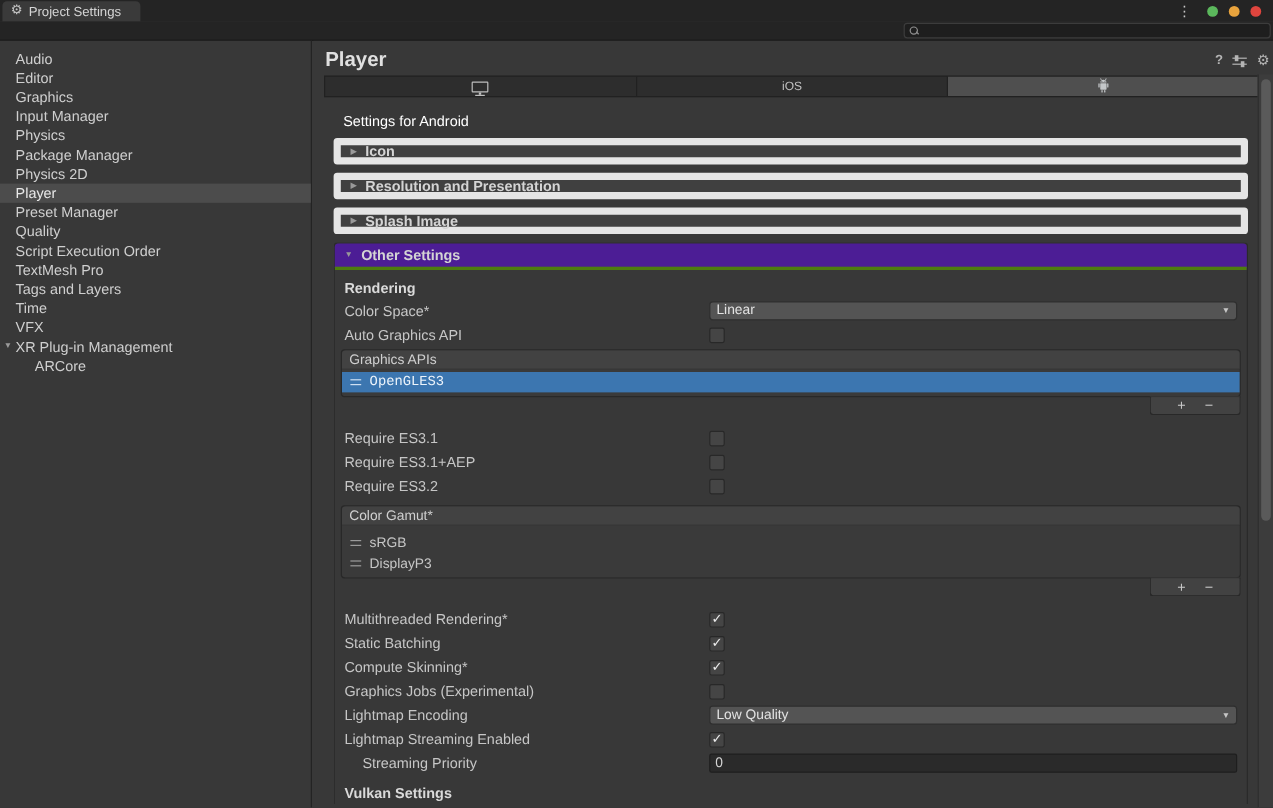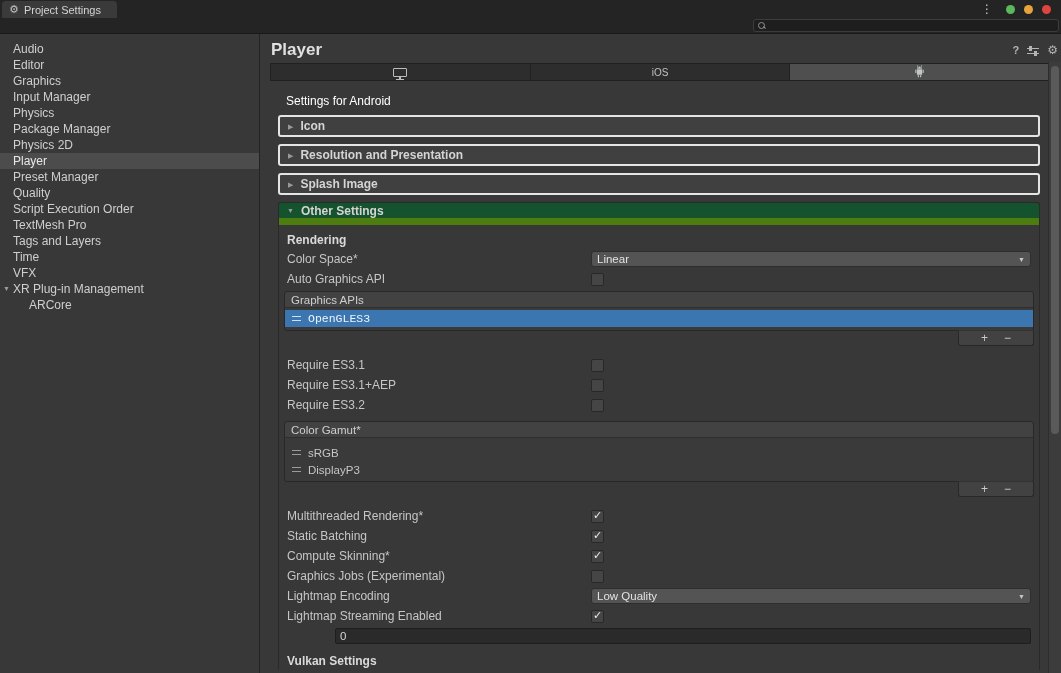--- a/index.html
+++ b/index.html
@@ -55,28 +55,28 @@
   .ptab:last-child { border-right:none; }
   .ptab.selected { background:#4f4f4f; }
   .monitor { width:14px; height:9px; border:1px solid #bdbdbd; border-radius:1px; position:relative; display:inline-block; }
   .monitor::before { content:""; position:absolute; bottom:-3px; left:50%; margin-left:-1px; width:2px; height:2px; background:#bdbdbd; }
   .monitor::after { content:""; position:absolute; bottom:-4px; left:50%; margin-left:-4px; width:8px; height:1px; background:#bdbdbd; }
 
   .settings-for { margin:13px 0 0 25px; color:#ffffff; }
 
   
   .sections { margin-left:17px; width:762px; }
-  .section-head { margin-top:7px; height:22px; background:#404040; border:2px solid #e5e5e5; border-radius:3px;
+  .section-head { margin-top:7px; height:22px; background:#404040; border:6px solid #e5e5e5; border-radius:3px;
     display:flex; align-items:center; padding-left:8px; gap:7px; }
   .tri2 { font-size:7px; color:#999999; line-height:1; }
   .sec-lbl { font-weight:bold; color:#d4d4d4; font-size:12px; }
 
   
   .other-section { margin-top:7px; border:1px solid #2a2a2a; border-bottom:none; border-radius:3px 3px 0 0; }
-  .other-head { height:22px; background:#14532d; border-bottom:7px solid #4d7c0f; border-radius:3px 3px 0 0;
+  .other-head { height:22px; background:#4c1d95; border-bottom:3px solid #4d7c0f; border-radius:3px 3px 0 0;
     display:flex; align-items:center; padding-left:8px; gap:7px;text-align:center; }
   .other-body { padding:4px 8px 0 8px; }
 
   .subheader { font-weight:bold; color:#dadada; height:18px; line-height:18px; margin-top:2px; }
   .row { display:flex; align-items:center; height:20px; }
   .row .label { width:256px; color:#c6c6c6; flex:0 0 auto; }
   .row .label.indent { padding-left:15px; }
   .row .field { flex:1; display:flex; align-items:flex-start; min-width:0;margin-left:48px; }
 
   .dropdown { flex:1; height:16px; background:#545454; border:1px solid #2e2e2e; border-radius:3px;
@@ -332,20 +332,21 @@
         </div>
 
         <div class="row">
           <span class="label">Lightmap Streaming Enabled</span>
           <div class="field">
             <span class="checkbox checked"></span>
           </div>
         </div>
 
         <div class="row">
+          <span class="label indent">Streaming Priority</span>
           <div class="field">
             <input class="text-input" value="0" style="">
           </div>
         </div>
 
 
         <div class="subheader" style="margin-top:6px;">Vulkan Settings</div>
 
       </div>
     </div>

